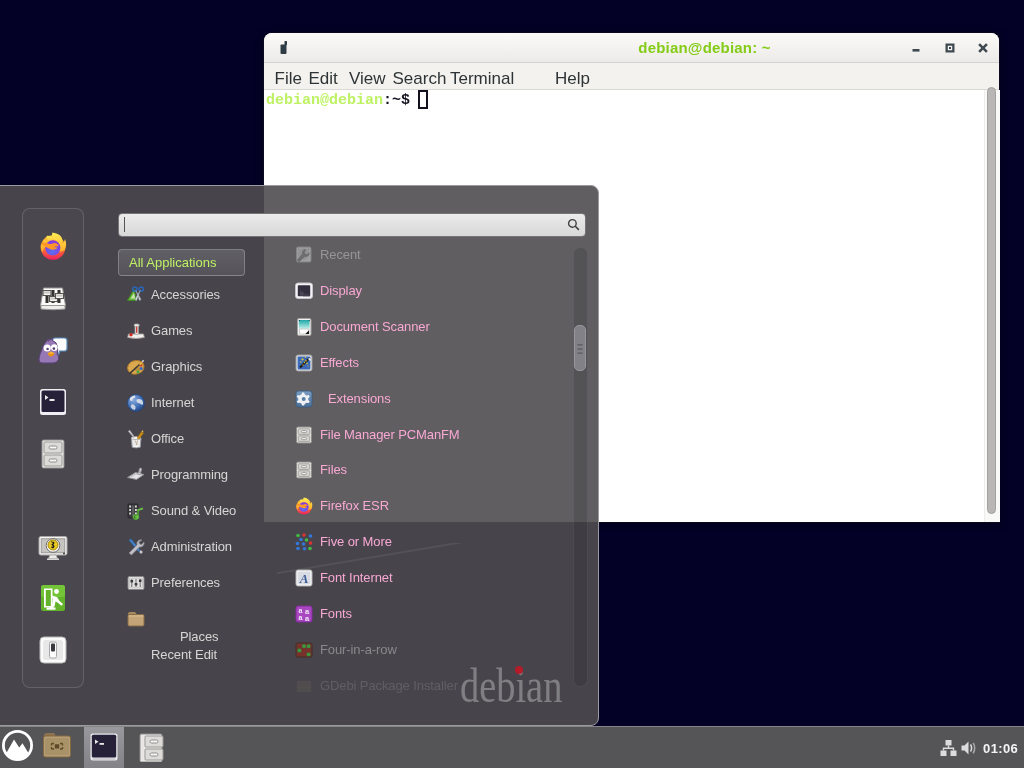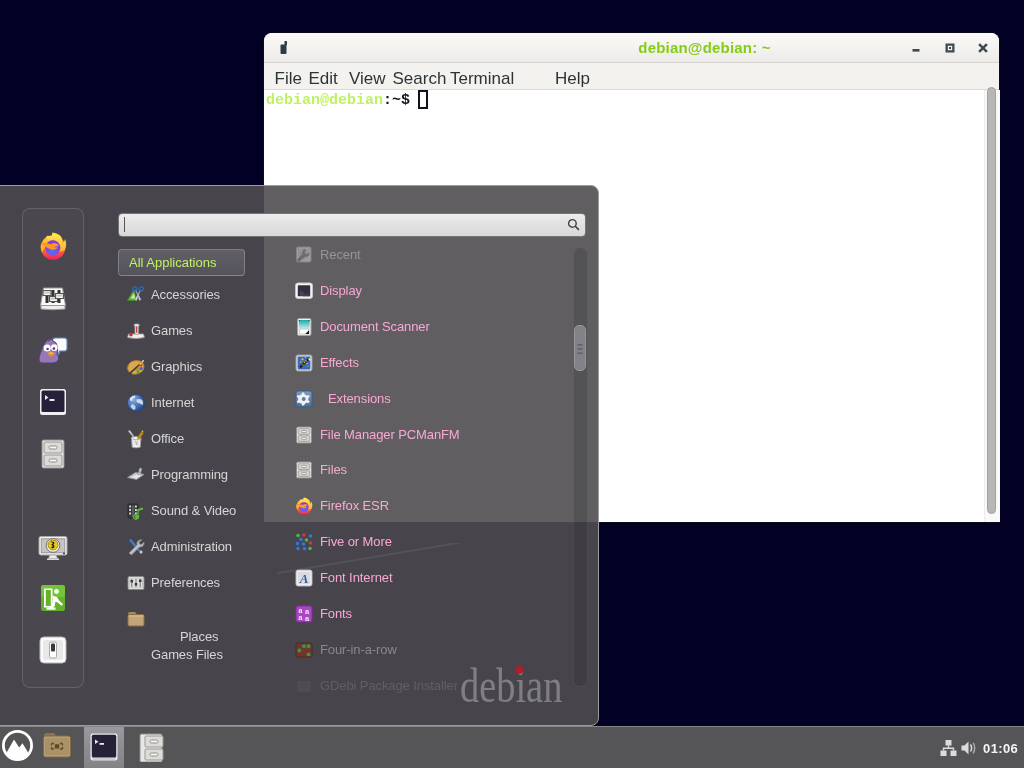--- a/index.html
+++ b/index.html
@@ -201,21 +201,21 @@
 <rect x="8.7" y="10" width="2.6" height="2.6" rx="0.4" fill="#3a393d"></rect>
 <rect x="12.9" y="6.5" width="2.6" height="2.6" rx="0.4" fill="#3a393d"></rect>
   </svg>
 <div class="cat abs" style="left:151px;top:575px;">Preferences</div>
 <svg class="abs" style="left:126px;top:609px;" width="20" height="20" viewBox="0 0 20 20">
     <path d="M2 5 q0 -2 2 -2 h5 l2 2.5 h-9 z" fill="#a8895e"></path>
 <rect x="2" y="5.5" width="16" height="11.5" rx="1.5" fill="#c2a478" stroke="#8a6c42" stroke-width="1"></rect>
 <path d="M2.5 7 h15" stroke="#d8bf96" stroke-width="1"></path>
   </svg>
 <div class="cat abs" style="left:151px;top:629px;margin-left:29px;">Places</div>
-<div class="cat abs" style="left:151px;top:647px;">Games Files</div>
+<div class="cat abs" style="left:151px;top:647px;">Recent Edit</div>
 <svg class="abs" style="left:294px;top:245px;opacity:0.68;" width="20" height="20" viewBox="0 0 20 20">
     <rect x="2.5" y="2" width="14.5" height="15" rx="1.5" fill="#bdbdbf" stroke="#939395" stroke-width="1"></rect>
 <circle cx="9.5" cy="9" r="5.8" fill="#ababad"></circle>
 <circle cx="4.6" cy="4.2" r="0.7" fill="#88888a"></circle>
     <circle cx="14.6" cy="4.2" r="0.7" fill="#88888a"></circle>
     <circle cx="4.6" cy="14.2" r="0.7" fill="#88888a"></circle>
 <path d="M12.5 4.5 a3.6 3.6 0 0 0 -4.4 4.6 l-5.3 6 2.2 2.1 5.8 -5.4 a3.6 3.6 0 0 0 4.4 -4.6 l-2.1 2.1 -1.9 -0.5 -0.5 -1.9 z" fill="#747477"></path>
   </svg>
 <div class="app dim abs" style="left:320px;top:247px;">Recent</div>
 <svg class="abs" style="left:294px;top:281px;" width="20" height="20" viewBox="0 0 20 20">

